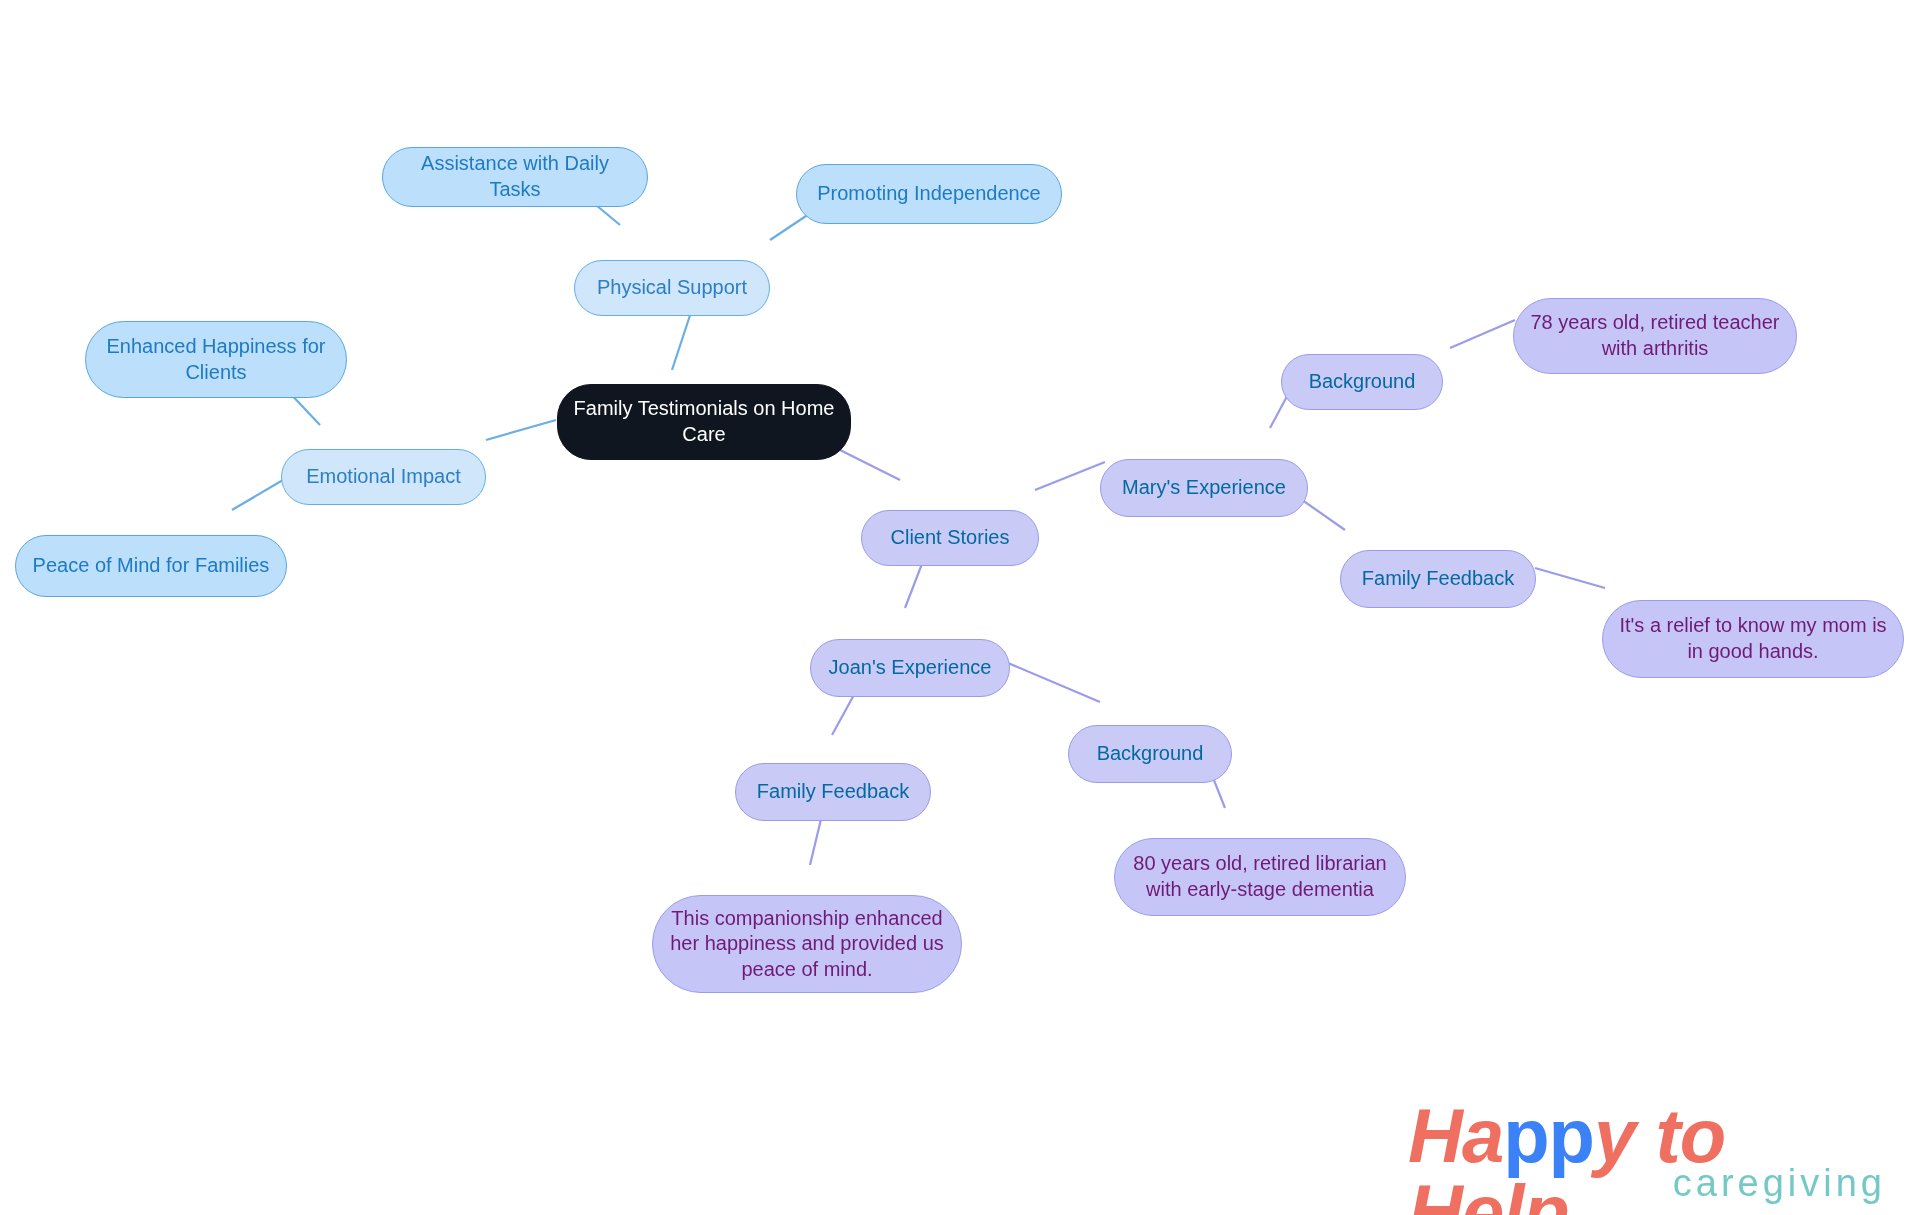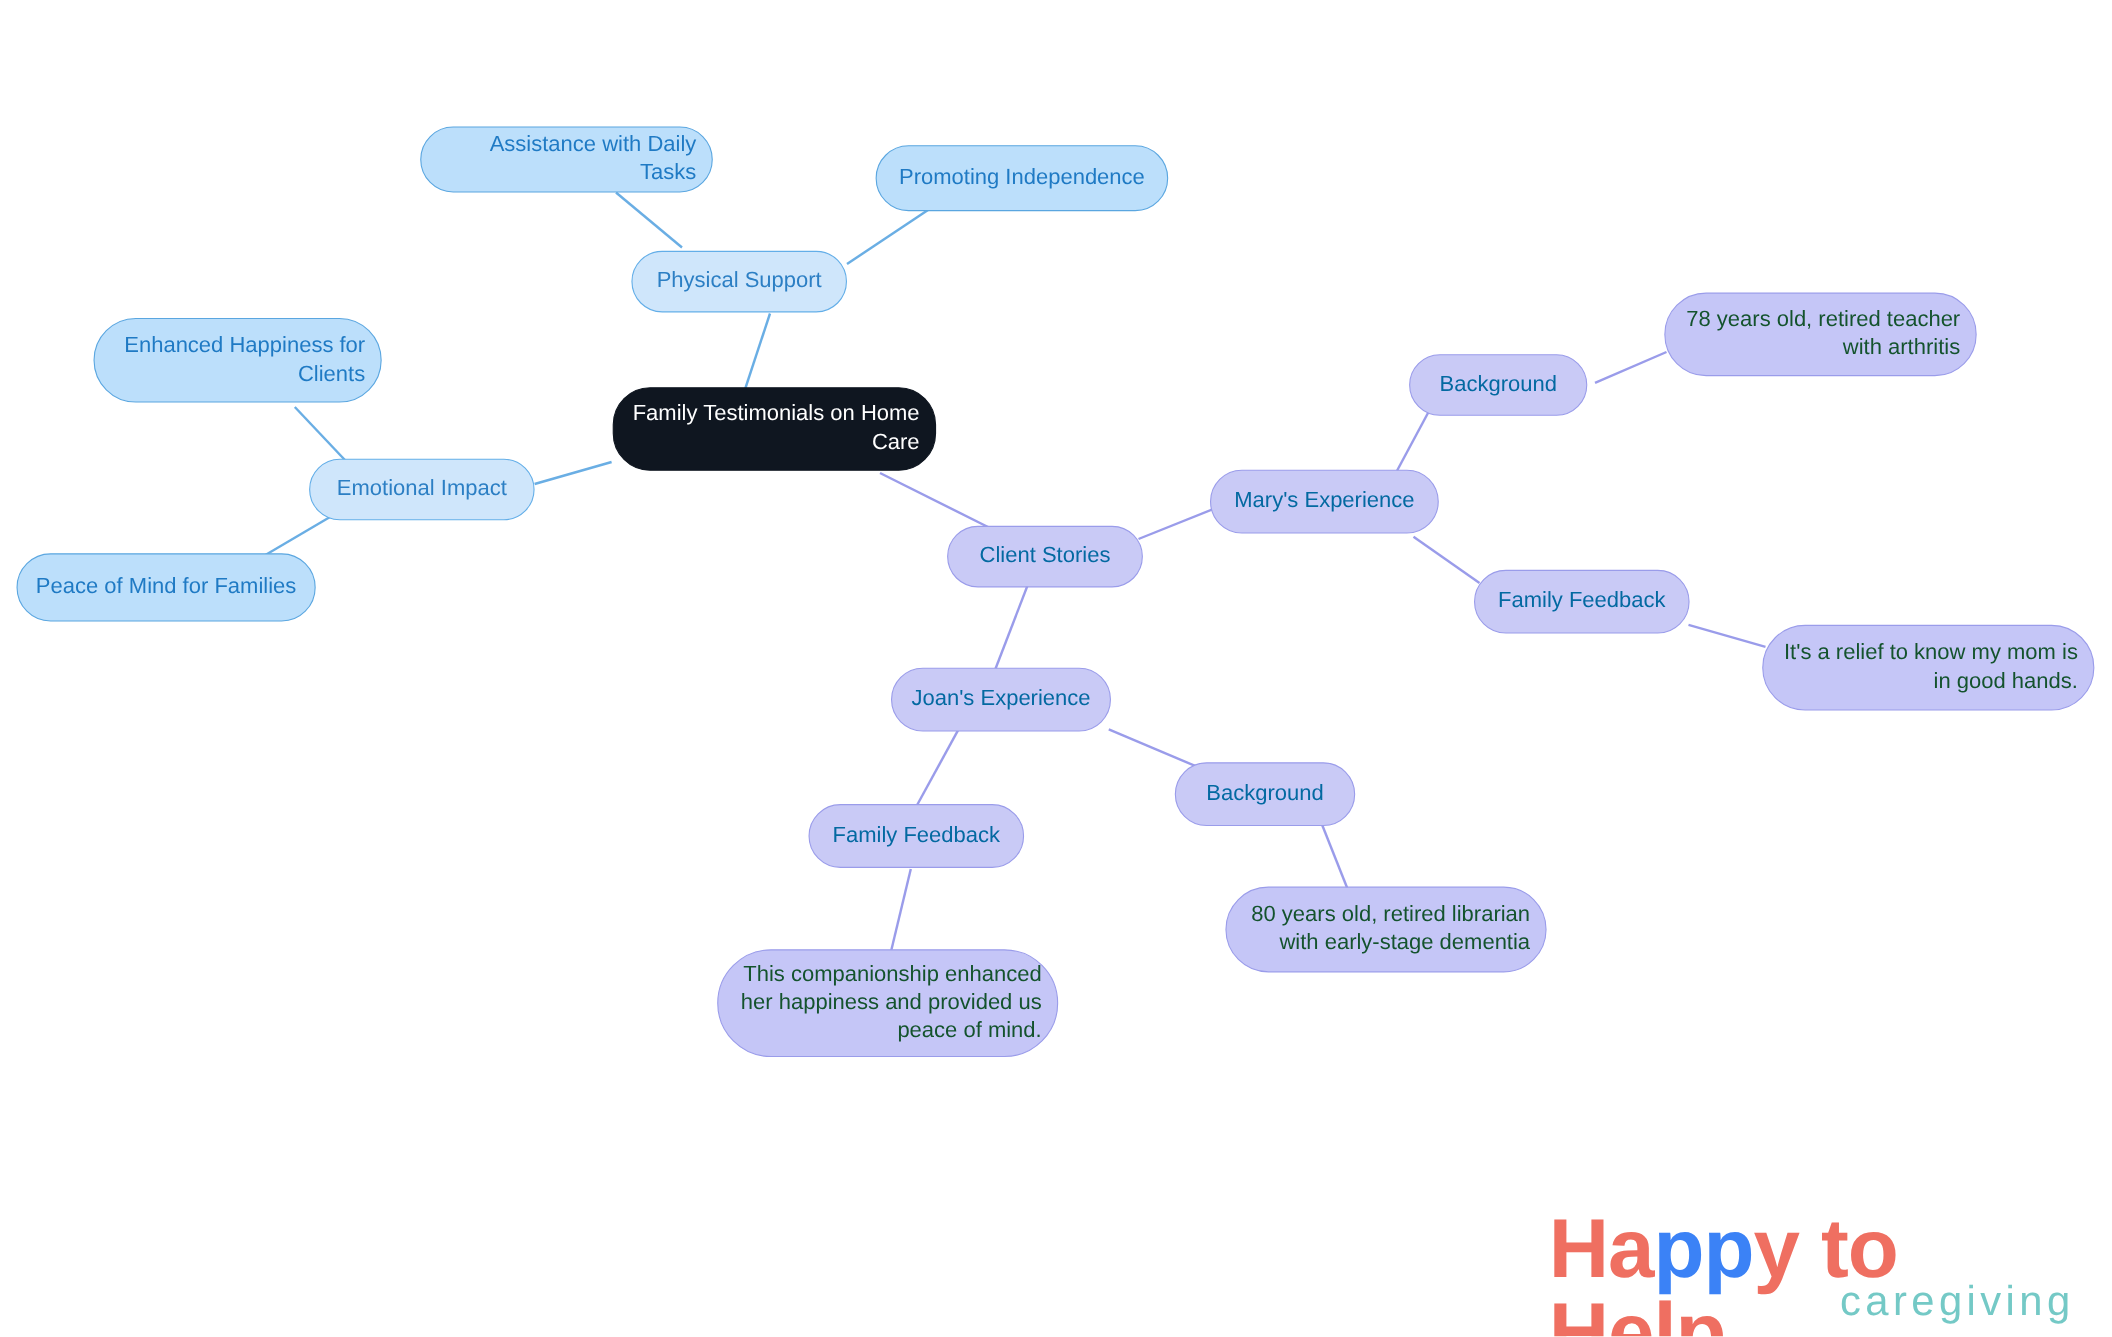--- a/index.html
+++ b/index.html
@@ -25,27 +25,28 @@
     width: 1920px;
     height: 1215px;
     pointer-events: none;
   }
   .node {
     position: absolute;
     box-sizing: border-box;
     display: flex;
     align-items: center;
     justify-content: center;
-    text-align: right;
+    text-align: center;
     border-radius: 999px;
     border-width: 1.5px;
     border-style: solid;
     line-height: 1.28;
     padding: 6px 14px;
     white-space: pre-line;
+    margin-top: 32px;
   }
   .node.root {
     background: #0f1620;
     border-color: #0f1620;
     color: #ffffff;
     font-size: 20px;
     border-radius: 34px;
   }
   .node.blue-branch {
     background: #cfe6fb;
@@ -61,37 +62,37 @@
   }
   .node.purple-branch {
     background: #c9caf6;
     border-color: #9a9cea;
     color: #0369a1;
     font-size: 20px;
   }
   .node.purple-leaf {
     background: #c5c6f7;
     border-color: #9a9cea;
-    color: #14532d;
+    color: #701a75;
     font-size: 20px;
   }
   
   #logo {
     position: absolute;
     user-select: none;
   }
   #logo-wordmark {
     font-size: 76px;
     font-weight: bold;
     letter-spacing: -1px;
     line-height: 1;
     position: relative;
     z-index: 2;
   }
-  .lg-salmon { color: #ef6f61; }
+  .lg-salmon { color: #ef6f61; font-style: italic; }
   .lg-teal   { color: #3b82f6; }
   #logo-smile {
     position: absolute;
     left: 82px;
     top: 52px;
     width: 64px;
     height: 64px;
     border: 11px solid #74c9c6;
     border-top-color: transparent;
     border-left-color: transparent;

